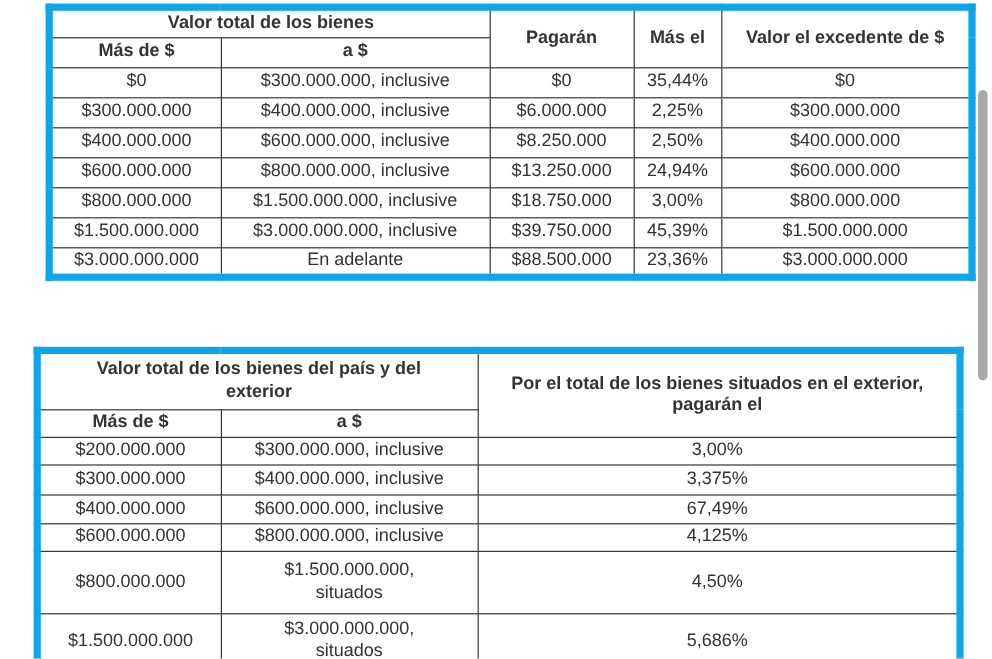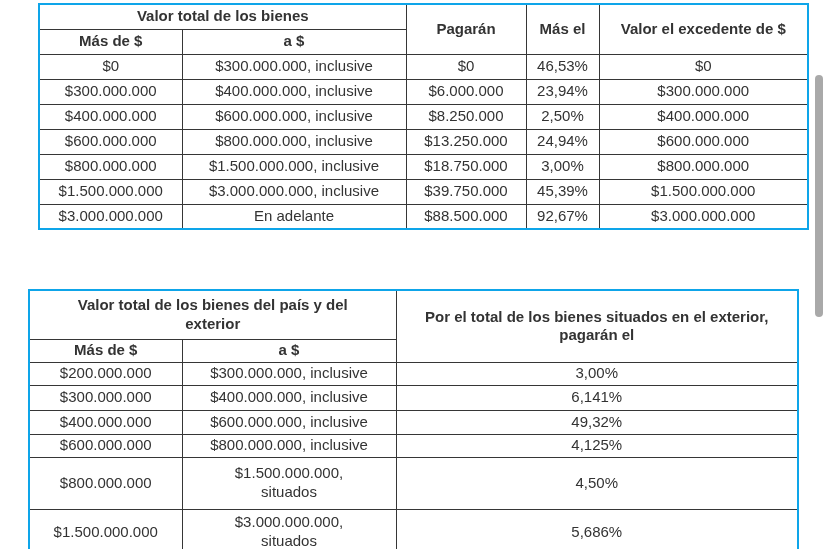--- a/index.html
+++ b/index.html
@@ -13,21 +13,21 @@
     width: 827px;
     height: 549px;
     background: #ffffff;
     overflow: hidden;
   }
   table.tax-table {
     position: absolute;
     border-collapse: collapse;
     table-layout: fixed;
     background: #ffffff;
-    border: 2px solid #0ea5e9;
+    border: 6px solid #0ea5e9;
   }
   table.tax-table td {
     border: 1.5px solid #363636;
     text-align: center;
     vertical-align: middle;
     padding: 0 4px;
     font-size: 15px;
     line-height: 1.25;
     color: #333333;
     white-space: pre-line;
@@ -69,28 +69,28 @@
         <td rowspan="2" class="hcell">Valor el excedente de $</td>
       </tr>
       <tr style="height:25px">
         <td class="hcell">Más de $</td>
         <td class="hcell">a $</td>
       </tr>
       <tr style="height:25px">
         <td>$0</td>
         <td>$300.000.000, inclusive</td>
         <td>$0</td>
-        <td>46,53%</td>
+        <td>35,44%</td>
         <td>$0</td>
       </tr>
       <tr style="height:25px">
         <td>$300.000.000</td>
         <td>$400.000.000, inclusive</td>
         <td>$6.000.000</td>
-        <td>23,94%</td>
+        <td>2,25%</td>
         <td>$300.000.000</td>
       </tr>
       <tr style="height:25px">
         <td>$400.000.000</td>
         <td>$600.000.000, inclusive</td>
         <td>$8.250.000</td>
         <td>2,50%</td>
         <td>$400.000.000</td>
       </tr>
       <tr style="height:25px">
@@ -111,21 +111,21 @@
         <td>$1.500.000.000</td>
         <td>$3.000.000.000, inclusive</td>
         <td>$39.750.000</td>
         <td>45,39%</td>
         <td>$1.500.000.000</td>
       </tr>
       <tr style="height:25px">
         <td>$3.000.000.000</td>
         <td>En adelante</td>
         <td>$88.500.000</td>
-        <td>92,67%</td>
+        <td>23,36%</td>
         <td>$3.000.000.000</td>
       </tr>
     </tbody>
   </table>
 
   <table id="table2" class="tax-table">
     <colgroup>
       <col style="width:153px">
         <col style="width:214px">
         <col style="width:402px">
@@ -142,26 +142,26 @@
         <td class="hcell">a $</td>
       </tr>
       <tr style="height:23px">
         <td>$200.000.000</td>
         <td>$300.000.000, inclusive</td>
         <td>3,00%</td>
       </tr>
       <tr style="height:25px">
         <td>$300.000.000</td>
         <td>$400.000.000, inclusive</td>
-        <td>6,141%</td>
+        <td>3,375%</td>
       </tr>
       <tr style="height:24px">
         <td>$400.000.000</td>
         <td>$600.000.000, inclusive</td>
-        <td>49,32%</td>
+        <td>67,49%</td>
       </tr>
       <tr style="height:23px">
         <td>$600.000.000</td>
         <td>$800.000.000, inclusive</td>
         <td>4,125%</td>
       </tr>
       <tr style="height:52px">
         <td>$800.000.000</td>
         <td>$1.500.000.000,
 situados</td>

